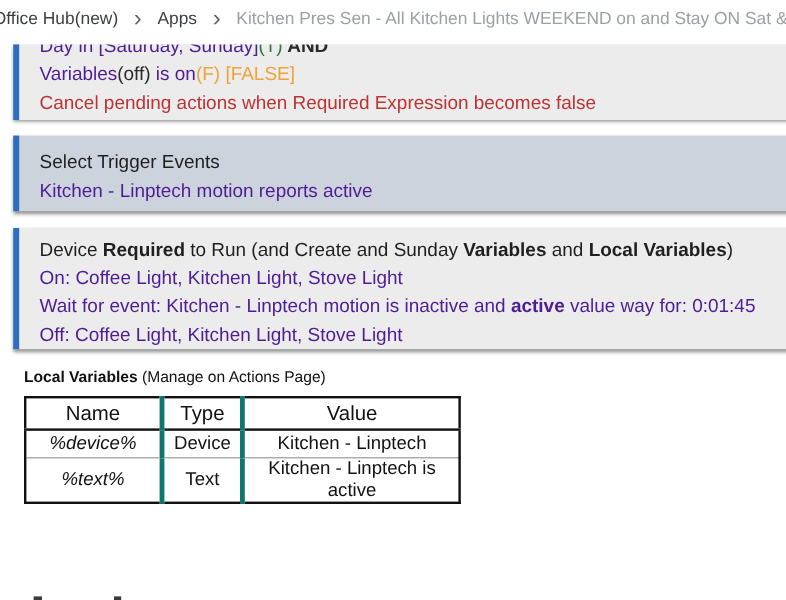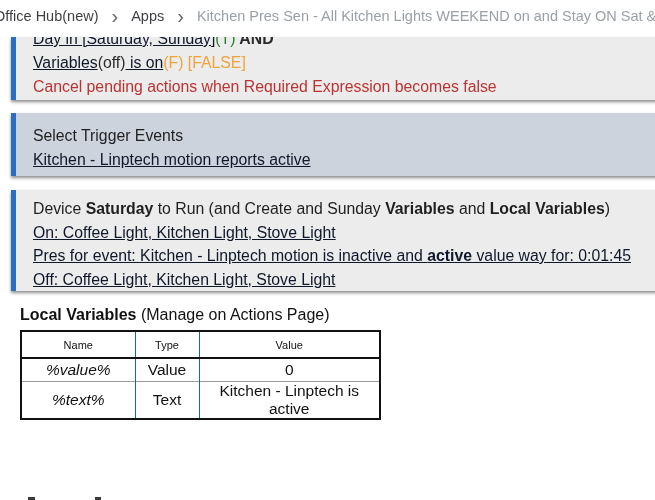--- a/index.html
+++ b/index.html
@@ -27,51 +27,51 @@
     box-shadow:0 2px 3px rgba(0,0,0,0.45);
     padding-left:17px;
     font-size:15.8px; color:#1f1f1f;
     cursor:pointer;
   }
   .panel-req { top:37px; height:63px; overflow:hidden; }
   .panel-req .inner { margin-top:-10px; line-height:24px; }
   .panel-trigger { top:113px; height:63px; background:#cdd3dd; padding-top:11px; line-height:24px; }
   .panel-actions { top:190px; height:101px; padding-top:7px; line-height:23.5px; }
 
-  .t-blue  { color:#0f172a;text-decoration:underline; }
+  .t-blue  { color:#4c1d95; }
   .t-dark  { color:#2b2b2b; }
   .t-green { color:#2e7d32; }
   .t-orange{ color:#efa43a; }
   .t-red   { color:#bb3333; }
   .b { font-weight:bold; }
 
   
   .lv-heading {
     position:absolute; top:306px; left:20px;
-    font-size:16px; color:#111;
+    font-size:13px; color:#111;
   }
   .lv-table {
     position:absolute; top:330px; left:20px;
     border-collapse:collapse;
     border:2px solid #111;
     font-size:15.5px; color:#111;
     background:#fff;
   }
   .lv-table th {
-    font-size:11px; font-weight:normal;
+    font-size:17px; font-weight:normal;
     height:27px; text-align:center;
     border-bottom:2px solid #111;
     padding:0 8px;
   }
   .lv-table td {
     height:23px; text-align:center;
     padding:0 8px;
   }
   .lv-table tbody tr + tr td { border-top:1px solid #9a9a9a; }
-  .lv-table th + th, .lv-table td + td { border-left:1px solid #0f766e; }
+  .lv-table th + th, .lv-table td + td { border-left:4px solid #0f766e; }
   .col-name { width:114px; font-style:italic; }
   .col-type { width:64px; }
   .col-value{ width:181px; }
   .lv-table th.col-name { font-style:normal; }
 
   
   .frag { position:absolute; top:497px; height:3px; background:#3a3a3a; }
   .frag-1 { left:28px; width:7px; }
   .frag-2 { left:95px; width:6px; }
 </style>
@@ -101,46 +101,46 @@
     </div>
   </div>
 
   <div class="panel panel-trigger">
     <div>Select Trigger Events</div>
     <div class="t-blue">Kitchen - Linptech motion reports active</div>
   </div>
 
   <div class="panel panel-actions">
     <div>
-      <span>Device </span><span class="b">Saturday</span><span> to Run (and Create and Sunday </span><span class="b">Variables</span><span> and </span><span class="b">Local Variables</span><span>)</span>
+      <span>Device </span><span class="b">Required</span><span> to Run (and Create and Sunday </span><span class="b">Variables</span><span> and </span><span class="b">Local Variables</span><span>)</span>
     </div>
     <div class="t-blue">On: Coffee Light, Kitchen Light, Stove Light</div>
     <div class="t-blue">
-      <span>Pres for event: Kitchen - Linptech motion is inactive and </span><span class="b">active</span><span> value way for: 0:01:45</span>
+      <span>Wait for event: Kitchen - Linptech motion is inactive and </span><span class="b">active</span><span> value way for: 0:01:45</span>
     </div>
     <div class="t-blue">Off: Coffee Light, Kitchen Light, Stove Light</div>
   </div>
 
   <div class="lv-heading">
     <span class="b">Local Variables</span><span> (Manage on Actions Page)</span>
   </div>
 
   <table class="lv-table">
     <thead>
       <tr>
         <th class="col-name">Name</th>
         <th class="col-type">Type</th>
         <th class="col-value">Value</th>
       </tr>
     </thead>
     <tbody>
       <tr>
-        <td class="col-name">%value%</td>
-        <td class="col-type">Value</td>
-        <td class="col-value">0</td>
+        <td class="col-name">%device%</td>
+        <td class="col-type">Device</td>
+        <td class="col-value">Kitchen - Linptech</td>
       </tr>
       <tr>
         <td class="col-name">%text%</td>
         <td class="col-type">Text</td>
         <td class="col-value">Kitchen - Linptech is active</td>
       </tr>
     </tbody>
   </table>
 
   <div class="frag frag-1"></div>

